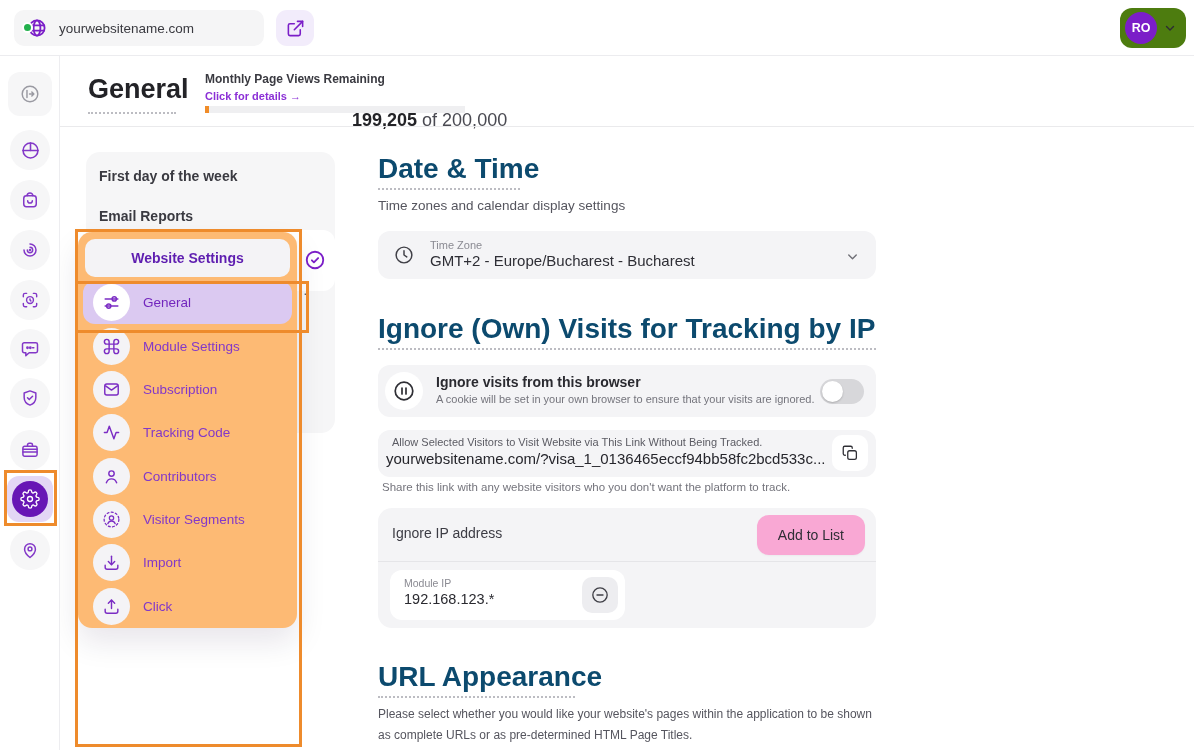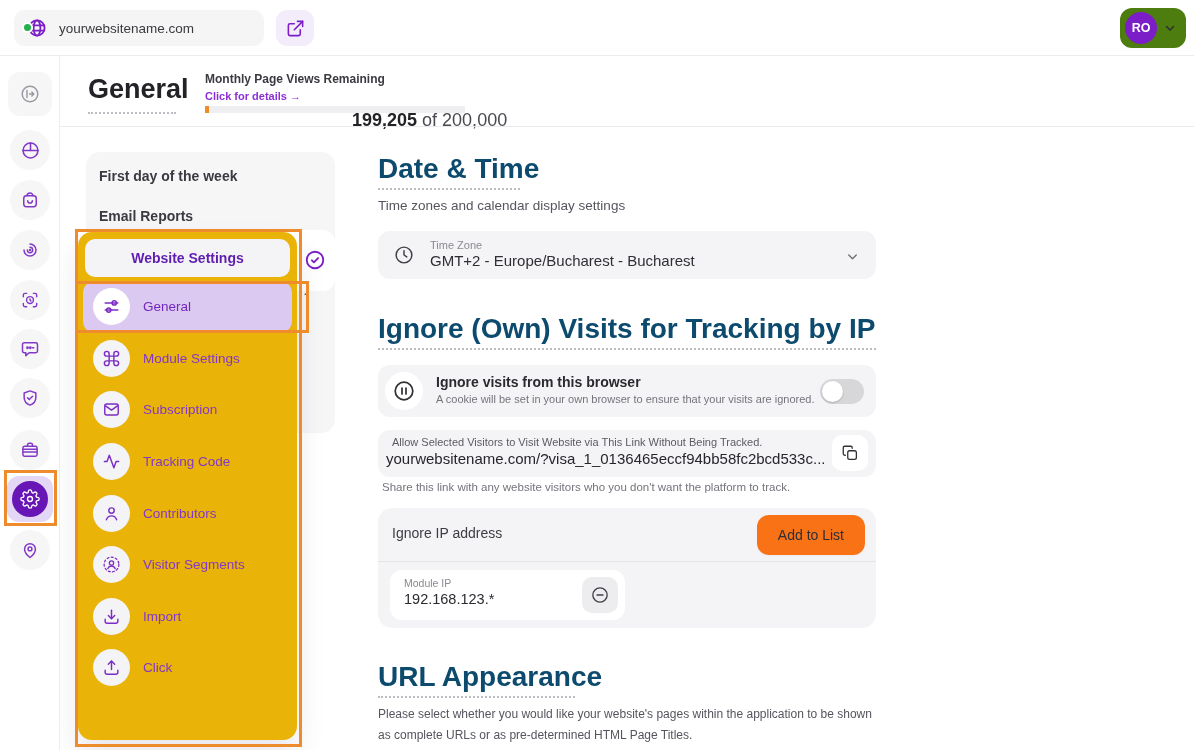--- a/index.html
+++ b/index.html
@@ -45,21 +45,21 @@
   .progress { position:absolute; left:205px; top:106px; width:260px; height:7px; background:#efeff1; }
   .progress .fill { height:7px; background:#f08c28; width:1.5%; }
 
   
   .bg-panel { position:absolute; left:86px; top:152px; width:249px; height:281px; background:#f6f6f7; border-radius:14px; }
   .grp-item { position:absolute; left:13px; font-size:14px; font-weight:600; color:#3a3a41; cursor:pointer; }
   .peek-card { position:absolute; left:250px; top:230px; width:85px; height:61px; background:#fff; border-radius:12px; }
   .peek-check { position:absolute; left:54px; top:19px; width:22px; height:22px; color:#7b1ec8; }
   .peek-dots { position:absolute; left:299px; top:283px; font-size:13px; color:#55555e; letter-spacing:1px; }
 
-  .menu-card { position:absolute; left:78px; top:232px; width:219px; height:508px; background:#eab308; border-radius:14px;
+  .menu-card { position:absolute; left:78px; top:232px; width:219px; height:396px; background:#fdba74; border-radius:14px;
     box-shadow:0 14px 30px rgba(30,12,60,.10); z-index:3;text-align:right; }
   .menu-pill { position:absolute; left:7px; top:7px; right:7px; height:38px; background:#f4f3f6; border-radius:10px;
     display:flex; align-items:center; justify-content:center; font-size:14px; font-weight:700; color:#5e1db0; cursor:pointer; }
   .menu-items { position:absolute; left:0; top:49px; right:0; bottom:0; display:flex; flex-direction:column; }
   .nav-item { height:51.6px; display:flex; align-items:center; gap:13px; padding-left:15px; cursor:pointer; }
   .nav-ic { width:37px; height:37px; border-radius:50%; background:#f4f3f6; color:#7b2cc4;
     display:flex; align-items:center; justify-content:center; flex:none; }
   .nav-label { font-size:13.5px; font-weight:500; color:#8338c8; }
   .nav-item.active { background:#dbc9f1; border-radius:12px; margin:0 5px; padding-left:10px; }
   .nav-item.active .nav-ic { background:#fff; }
@@ -87,21 +87,21 @@
 
   .lk-label { position:absolute; left:14px; top:6px; font-size:11px; color:#5b5b63; }
   .lk-url { position:absolute; left:8px; top:20px; font-size:15px; color:#26262c; }
   .copy-btn { position:absolute; right:8px; top:5px; width:36px; height:36px; background:#fff; border-radius:10px;
     display:flex; align-items:center; justify-content:center; color:#2f2f35; }
   .hint { position:absolute; left:382px; top:481px; font-size:11.5px; color:#74747c; }
 
   .ip-input { position:absolute; left:14px; top:17px; width:340px; border:none; background:transparent; outline:none;
     font-size:14px; color:#3c3c44; font-family:inherit; }
   .ip-input::placeholder { color:#3c3c44; opacity:1; }
-  .add-btn { position:absolute; right:11px; top:7px; height:40px; padding:0 21px; background:#f97316; border-radius:12px;
+  .add-btn { position:absolute; right:11px; top:7px; height:40px; padding:0 21px; background:#f9a8d4; border-radius:12px;
     font-size:14px; color:#2e2e35; box-shadow:0 1px 2px rgba(0,0,0,.04); }
   .ip-divider { position:absolute; left:0; right:0; top:53px; height:1px; background:#e5e5e8; }
   .ip-card { position:absolute; left:12px; top:62px; width:235px; height:50px; background:#fff; border-radius:12px; }
   .ip-card .lbl { position:absolute; left:14px; top:7px; font-size:10.5px; color:#8a8a92; }
   .ip-card .val { position:absolute; left:14px; top:21px; font-size:14.5px; color:#2a2a30; }
   .minus-btn { position:absolute; right:7px; top:7px; width:36px; height:36px; background:#ededf0; border-radius:10px;
     display:flex; align-items:center; justify-content:center; color:#3f3f46; }
 
   .para { position:absolute; left:378px; top:704px; width:502px; font-size:12px; color:#55555e; line-height:21px; }
 </style>

